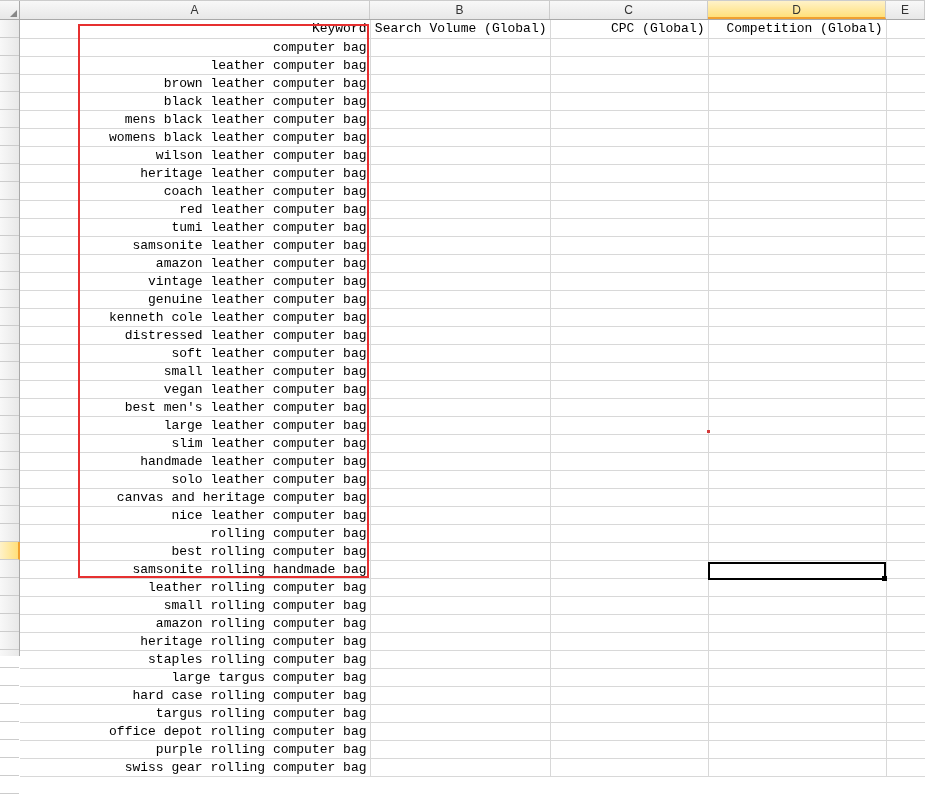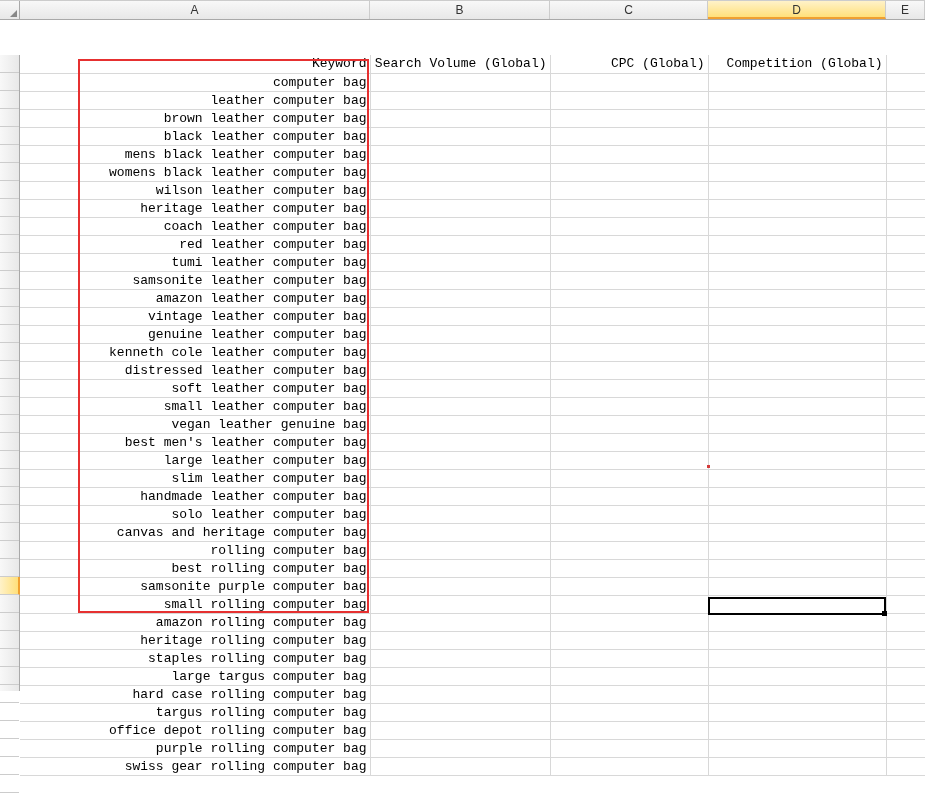--- a/index.html
+++ b/index.html
@@ -49,21 +49,20 @@
     font-size: 12px;
     color: #333;
   }
   .ch.selcol {
     background: linear-gradient(#fff2c9, #ffe07a);
     border-bottom: 2px solid #f0a030;
   }
   .body {
     display: flex;
     height: 636px;
-    margin-top: 35px;
   }
   .row-headers {
     width: 20px;
     min-width: 20px;
     background: linear-gradient(to right,#f8f8f8,#e8e8e8);
     border-right: 1px solid #a9a9a9;
   }
   .rh {
     height: 18px;
     border-bottom: 1px solid #ccc;
@@ -334,21 +333,21 @@
               <td></td>
             </tr>
             <tr>
               <td class="ra">small leather computer bag</td>
               <td></td>
               <td></td>
               <td></td>
               <td></td>
             </tr>
             <tr>
-              <td class="ra">vegan leather genuine bag</td>
+              <td class="ra">vegan leather computer bag</td>
               <td></td>
               <td></td>
               <td></td>
               <td></td>
             </tr>
             <tr>
               <td class="ra">best men's leather computer bag</td>
               <td></td>
               <td></td>
               <td></td>
@@ -383,35 +382,49 @@
               <td></td>
             </tr>
             <tr>
               <td class="ra">canvas and heritage computer bag</td>
               <td></td>
               <td></td>
               <td></td>
               <td></td>
             </tr>
             <tr>
+              <td class="ra">nice leather computer bag</td>
+              <td></td>
+              <td></td>
+              <td></td>
+              <td></td>
+            </tr>
+            <tr>
               <td class="ra">rolling computer bag</td>
               <td></td>
               <td></td>
               <td></td>
               <td></td>
             </tr>
             <tr>
               <td class="ra">best rolling computer bag</td>
               <td></td>
               <td></td>
               <td></td>
               <td></td>
             </tr>
             <tr>
-              <td class="ra">samsonite purple computer bag</td>
+              <td class="ra">samsonite rolling handmade bag</td>
+              <td></td>
+              <td></td>
+              <td></td>
+              <td></td>
+            </tr>
+            <tr>
+              <td class="ra">leather rolling computer bag</td>
               <td></td>
               <td></td>
               <td></td>
               <td></td>
             </tr>
             <tr>
               <td class="ra">small rolling computer bag</td>
               <td></td>
               <td></td>
               <td></td>

